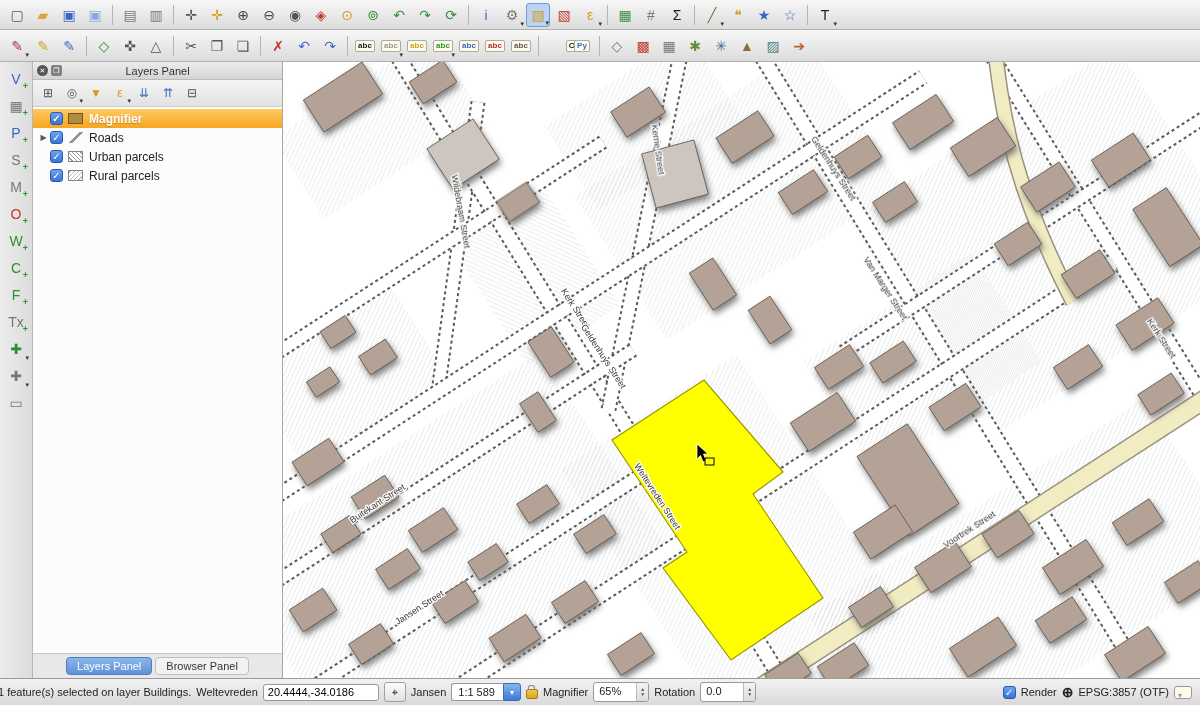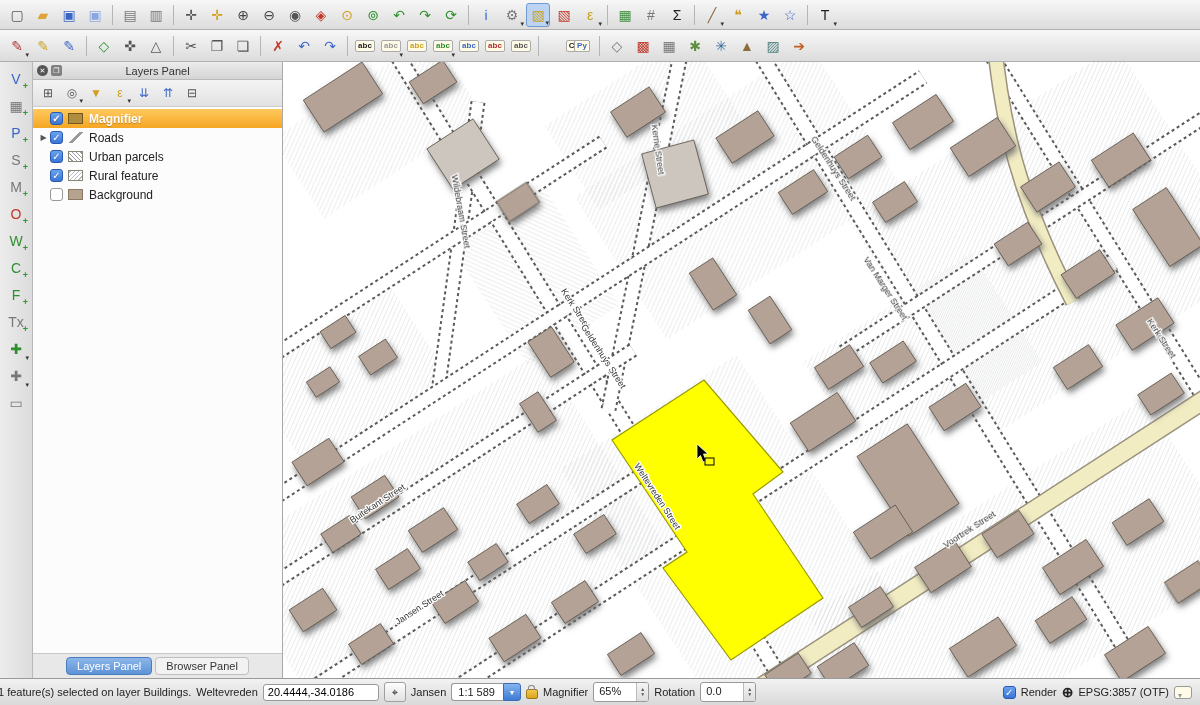--- a/index.html
+++ b/index.html
@@ -400,27 +400,21 @@
         <div class="layer-row">
           <span class="expander"></span>
           <span class="cbx checked">✓</span>
           <span class="licon hatch-dark"></span>
           <span>Urban parcels</span>
         </div>
         <div class="layer-row">
           <span class="expander"></span>
           <span class="cbx checked">✓</span>
           <span class="licon hatch-light"></span>
-          <span>Rural feature</span>
-        </div>
-        <div class="layer-row">
-          <span class="expander"></span>
-          <span class="cbx unchecked"></span>
-          <span class="licon solid"></span>
-          <span>Background</span>
+          <span>Rural parcels</span>
         </div>
       </div>
     <div class="panel-tabs">
       <span class="ptab active">Layers Panel</span>
       <span class="ptab">Browser Panel</span>
     </div>
   </div>
 
   <div id="map-wrap">
     <svg id="map-svg" width="917" height="616" viewBox="0 0 917 616">

